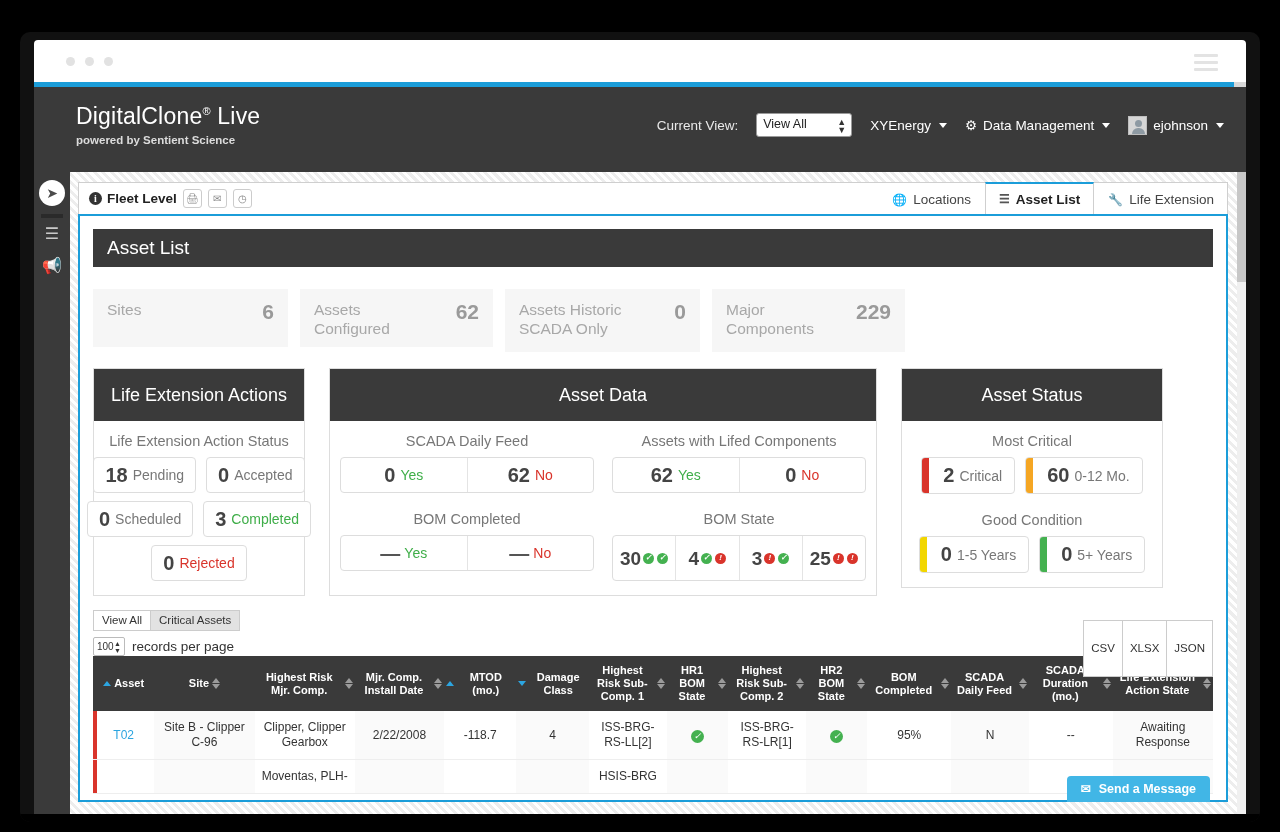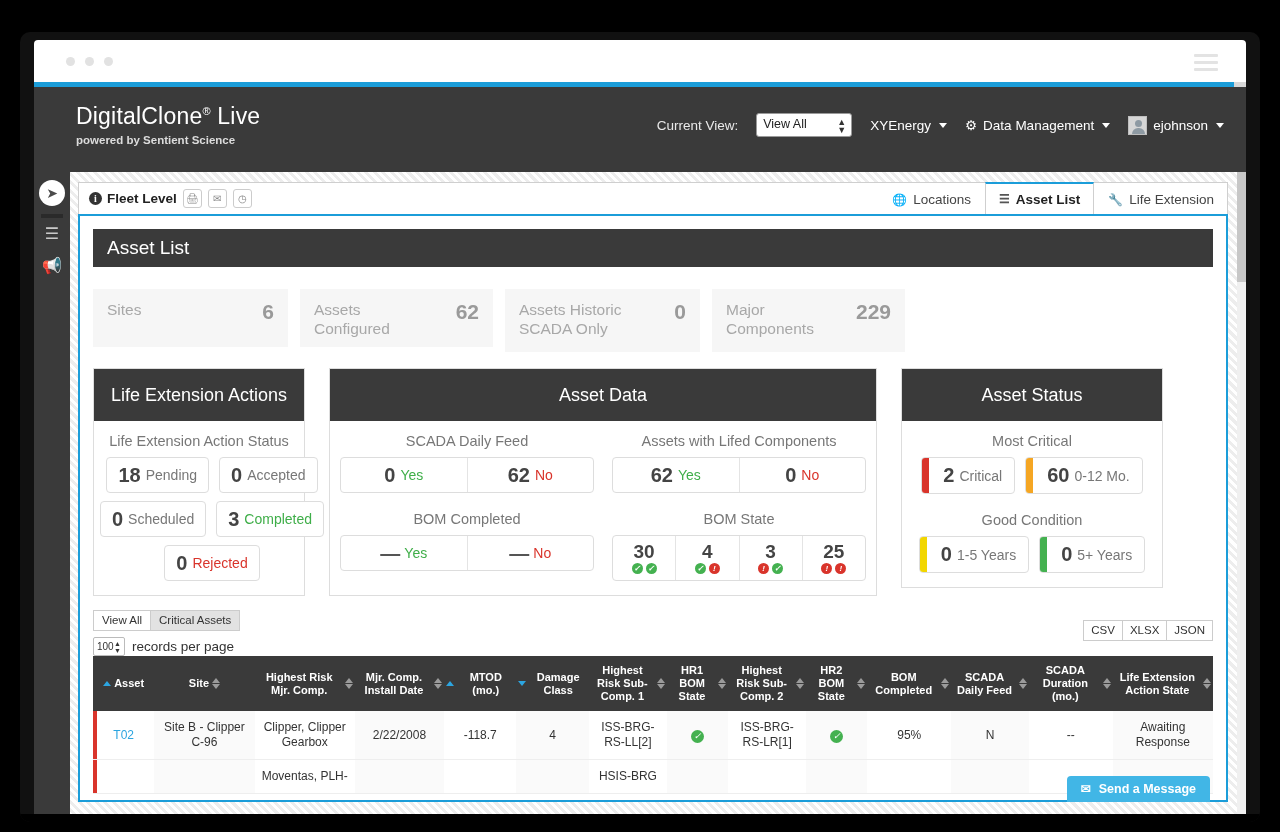--- a/index.html
+++ b/index.html
@@ -236,41 +236,41 @@
     gap: 5px; height: 36px;
   }
   .pill .num { font-size: 20px; font-weight: bold; color: #444; }
   .pill .lbl { font-size: 14px; color: #777; }
   .lbl.green { color: #3fae49; }
   .lbl.red { color: #d9342b; }
 
   
   #card-le { width: 212px; }
   #le-rows { display: flex; flex-direction: column; align-items: center; gap: 8px; }
-  .le-row { display: flex; gap: 10px; padding-left: 26px; }
+  .le-row { display: flex; gap: 10px; }
   #le-rows .pill { padding: 0 11px; }
 
   
   #card-ad { width: 548px; }
   #ad-grid { display: flex; gap: 18px; }
   .ad-col { flex: 1; }
   .split {
     border: 1px solid #ddd; border-radius: 4px; display: flex; height: 36px; background: #fff;
   }
   .split > div {
     flex: 1; display: flex; align-items: center; justify-content: center; gap: 5px;
   }
   .split > div + div { border-left: 1px solid #e4e4e4; }
   .split .num { font-size: 20px; font-weight: bold; color: #444; }
   .split .lbl { font-size: 14px; }
   .dash { font-size: 20px; font-weight: bold; color: #555; letter-spacing: -1px; }
   
   .bom4 { border: 1px solid #ddd; border-radius: 4px; display: flex; height: 46px; background: #fff; }
   .bom4 > div {
-    flex: 1; display: flex; flex-direction: column; align-items: center;
+    flex: 1; display: flex; flex-direction: row; align-items: center;
     justify-content: center; gap: 2px;
   }
   .bom4 > div + div { border-left: 1px solid #e4e4e4; }
   .bom4 .num { font-size: 19px; font-weight: bold; color: #444; line-height: 19px; }
   .badges { display: flex; gap: 3px; }
   .bdg {
     width: 11px; height: 11px; border-radius: 50%;
     color: #fff; font-size: 8px; font-weight: bold;
     display: flex; align-items: center; justify-content: center; line-height: 1;
   }
@@ -303,21 +303,21 @@
   #rpp-select {
     width: 32px; height: 19px; border: 1px solid #bbb; border-radius: 2px;
     background: #fff; font-size: 10px; color: #333;
     position: relative; padding-left: 3px; line-height: 17px;
   }
   #rpp-select .spin { position: absolute; right: 3px; top: 2px; font-size: 7px; line-height: 7px; }
   #rpp-label { font-size: 13.5px; color: #333; }
   #exports { position: absolute; right: 0; top: 10px; display: flex; }
   .exp {
     border: 1px solid #ccc; background: #fff; color: #333;
-    font-size: 11.5px; padding: 3px 7px; line-height: 13px;
+    font-size: 11.5px; padding: 21px 7px; line-height: 13px;
   }
   .exp + .exp { border-left: none; }
 
   
   #table-wrap { margin: 0 13px; }
   table { width: 100%; border-collapse: collapse; table-layout: fixed; }
   thead th {
     background: #3a3a3a; color: #fff; font-size: 11px; font-weight: bold;
     padding: 8px 2px; vertical-align: middle; line-height: 13px;
   }

